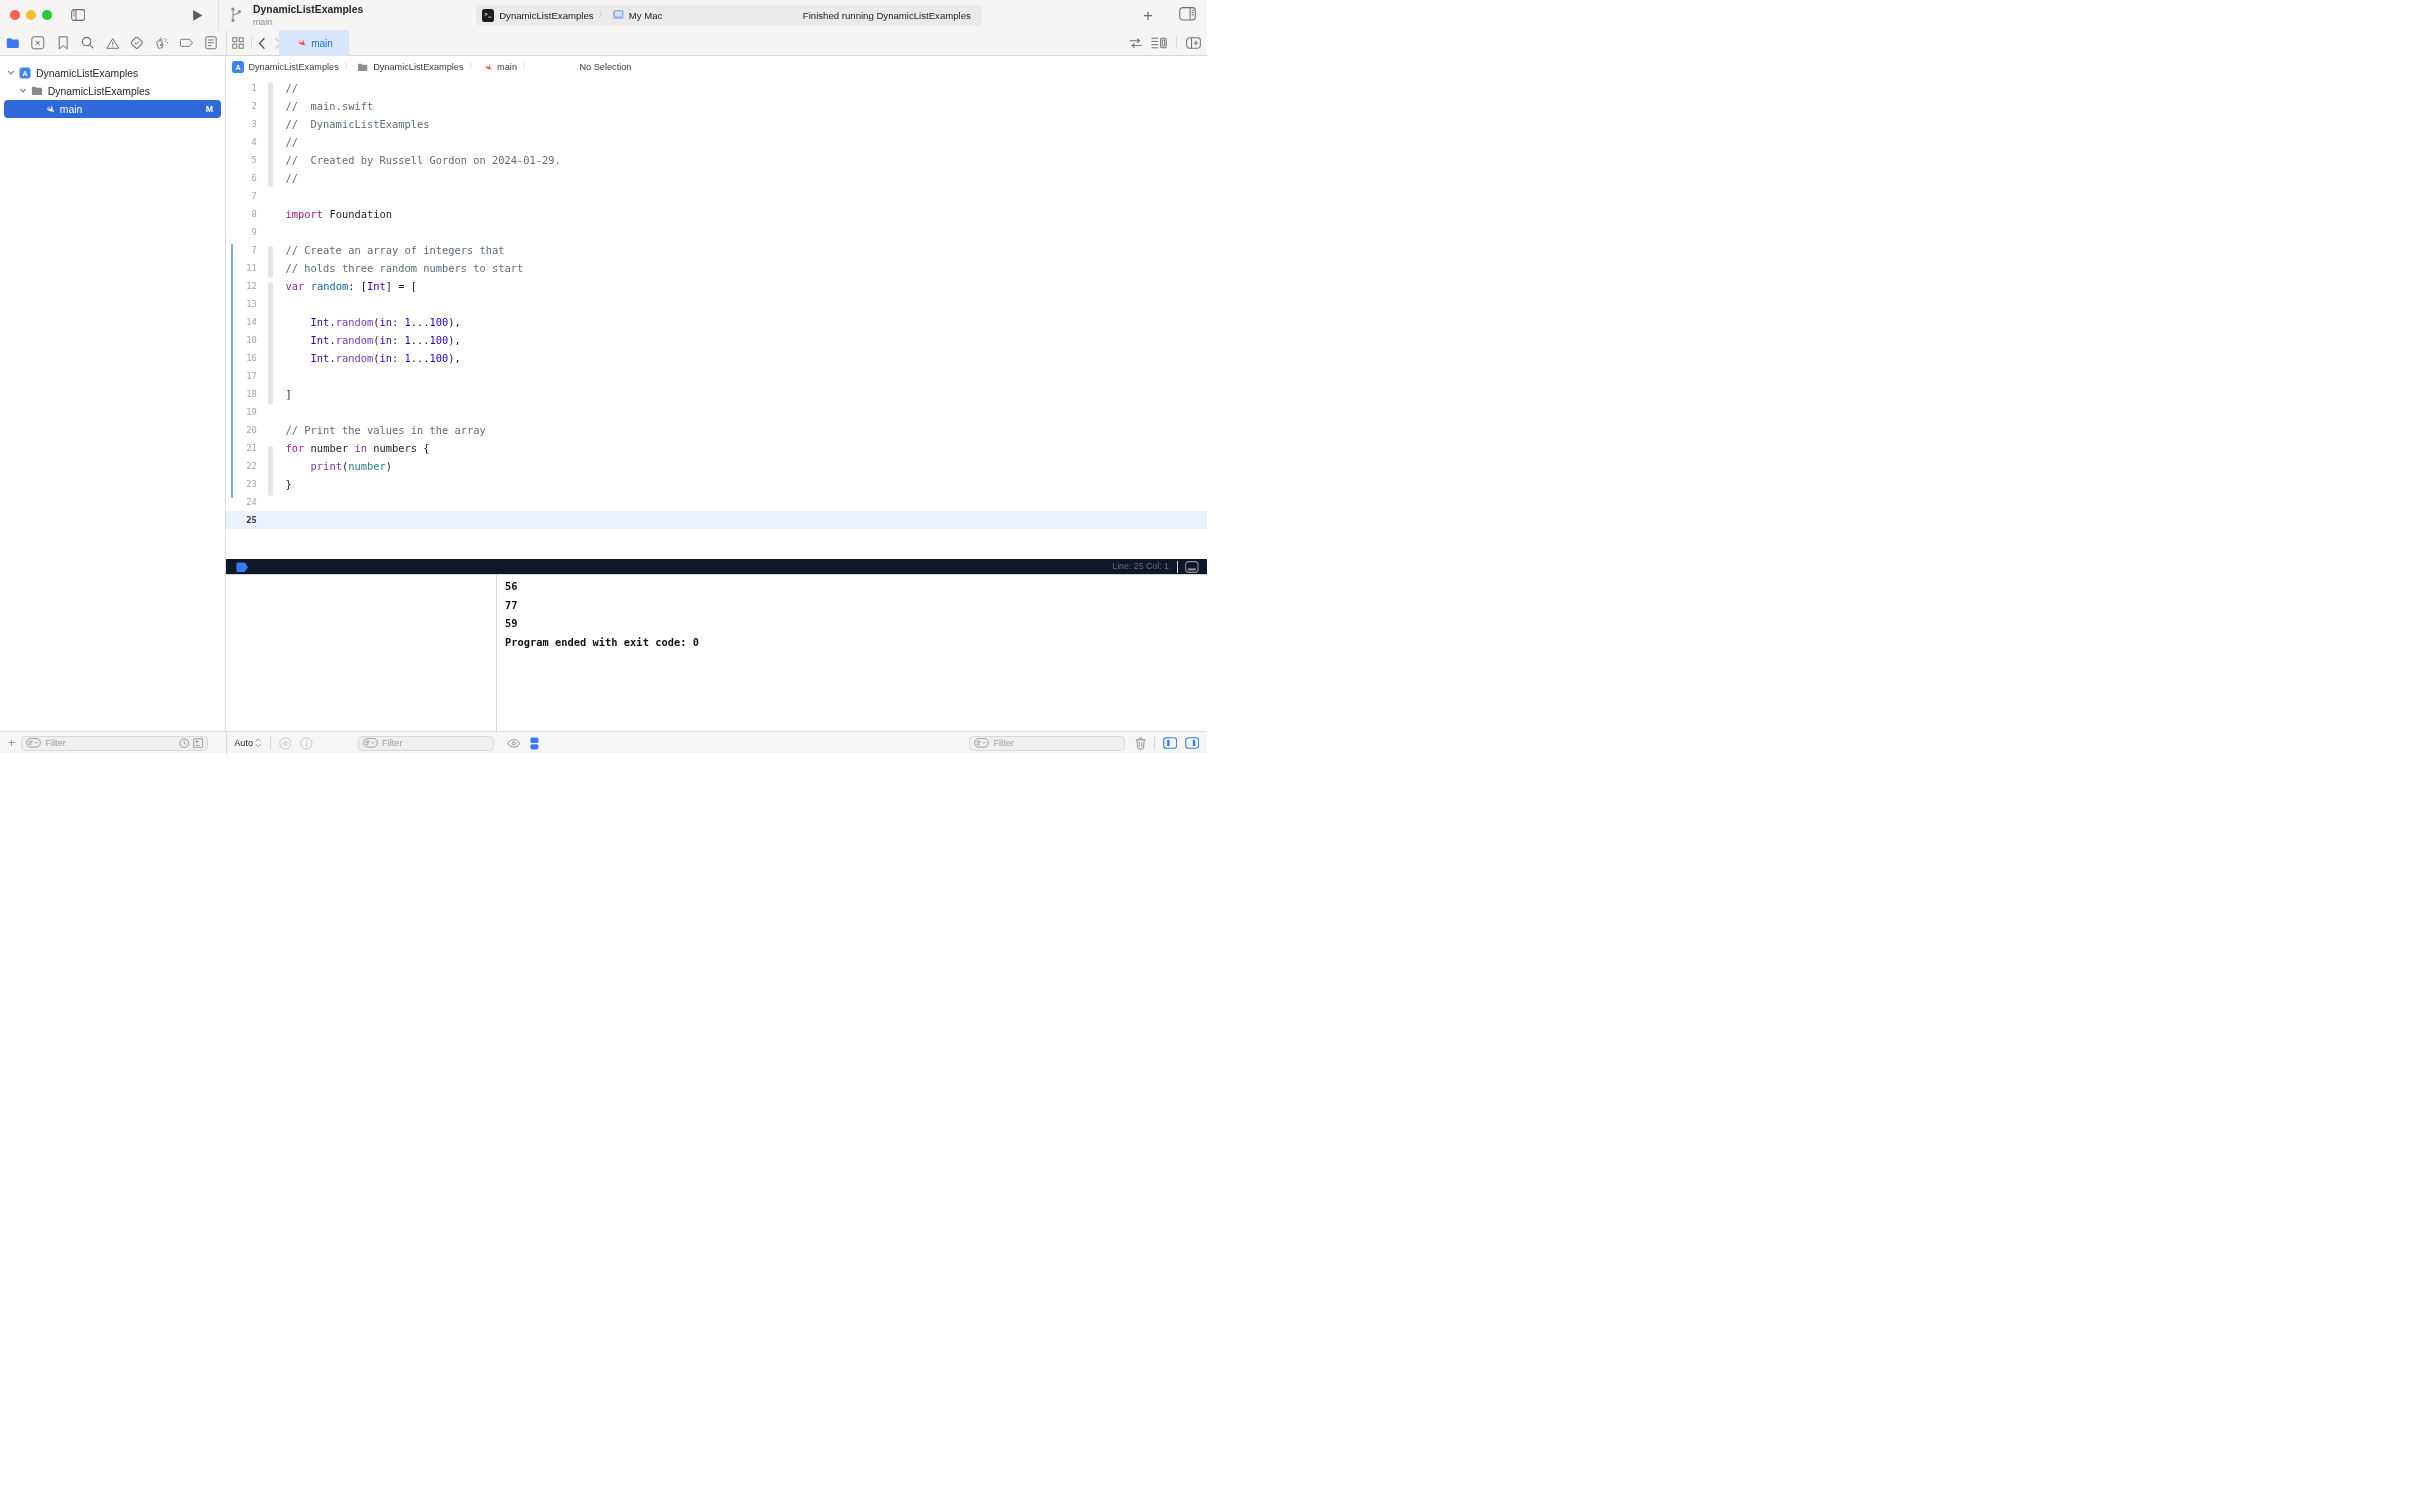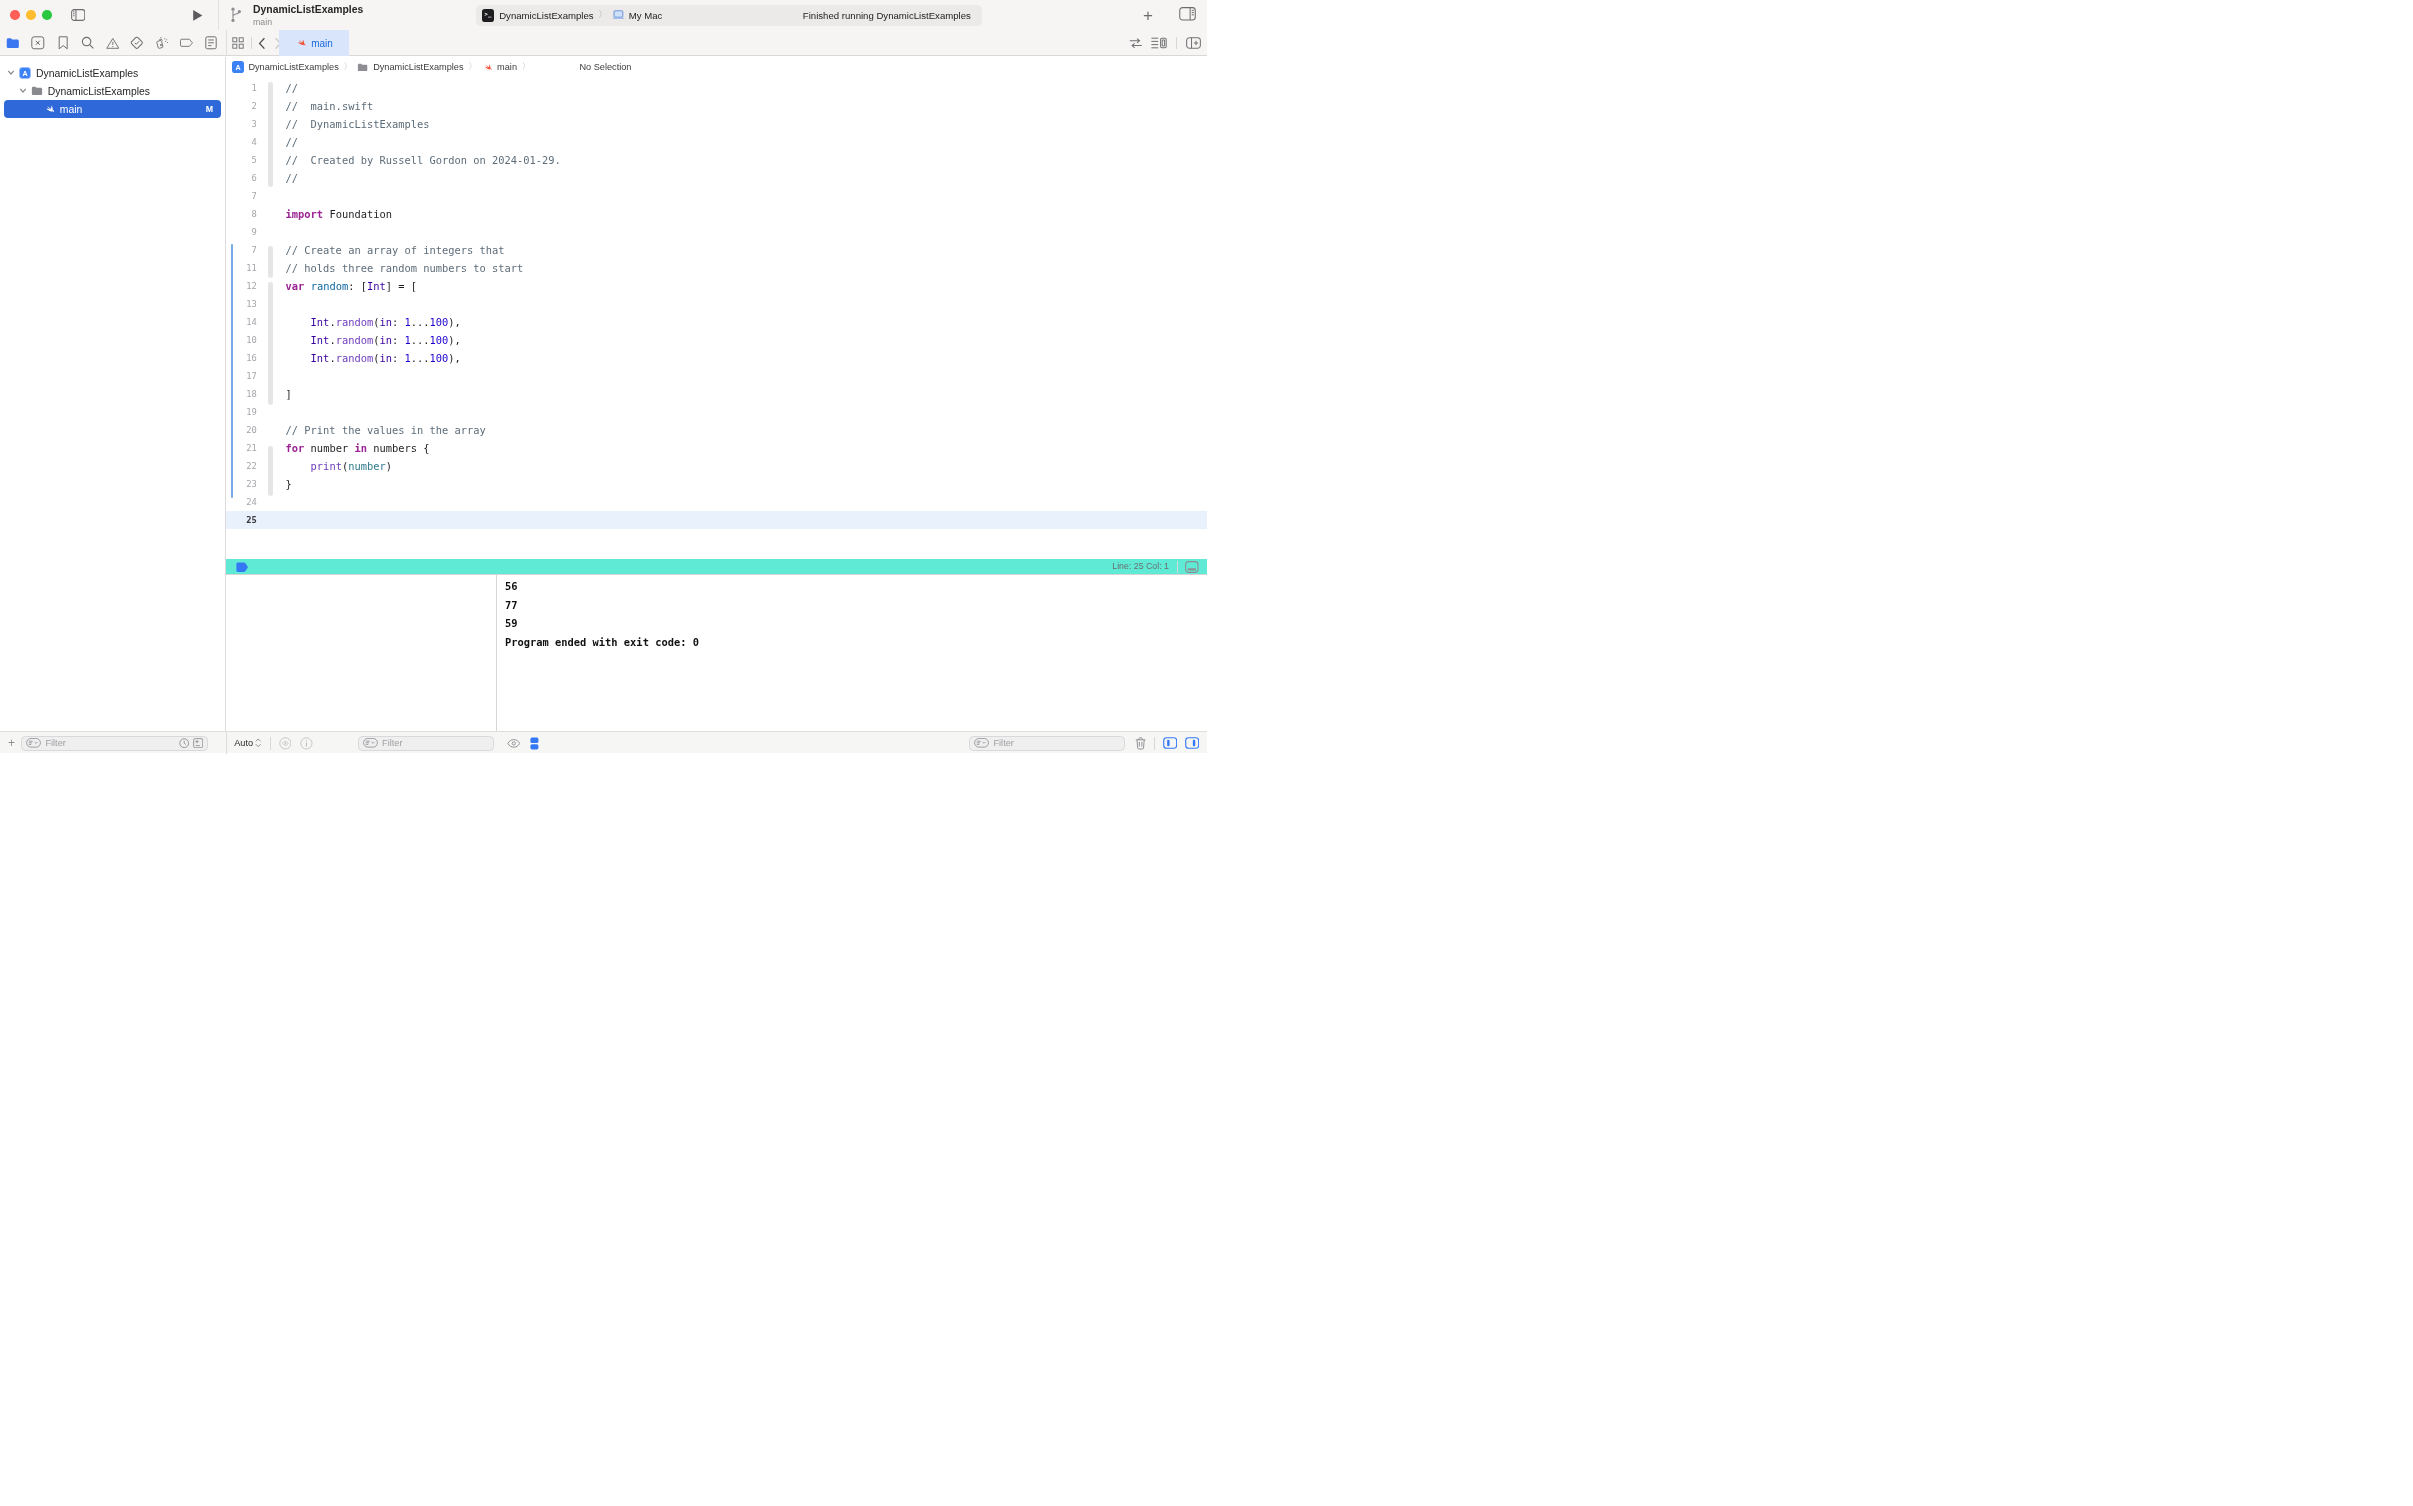--- a/index.html
+++ b/index.html
@@ -54,28 +54,28 @@
   
   #code-area { position:absolute; left:226px; top:77px; width:981px; height:481px; background:#fff; overflow:hidden; }
   #code-pad { position:relative; padding-top:2.1px; }
   .cl { display:flex; height:18px; align-items:center; position:relative; }
   .cl.current { background:#e9f2fc; }
   .ln { width:38px; padding-right:7.2px; text-align:right; font-family:"DejaVu Sans Mono",monospace;
     font-size:8.8px; color:#a5a5aa; flex:none; }
   .cl.current .ln { color:#3a3a3e; font-weight:700; }
   .ribbon-col { width:14.4px; flex:none; }
   .ct { font-family:"DejaVu Sans Mono",monospace; font-size:10.4px; white-space:pre; padding-left:7.2px; }
-  .s-com { color:#5d6c79; } .s-kw { color:#9b2393; font-weight:700; } .s-plain { color:#1f1f24; }
+  .s-com { color:#5d6c79; } .s-kw { color:#9b2393; font-weight:400; } .s-plain { color:#1f1f24; }
   .s-typ { color:#3900a0; } .s-fn { color:#6e3cbc; } .s-num { color:#1c00cf; }
   .s-decl { color:#0f68a0; } .s-var { color:#317b8c; } .s-arg { color:#3900a0; }
   .fold-pill { position:absolute; left:42px; width:4.8px; background:#e5e5e5; border-radius:2.4px; }
   #change-bar { position:absolute; left:4.8px; width:2.4px; background:#79a8ea; border-radius:1.6px; }
 
   
-  #ed-status { position:absolute; left:226px; top:559px; width:981px; height:16px; background:#5eead4;
+  #ed-status { position:absolute; left:226px; top:559px; width:981px; height:16px; background:#0f172a;
     border-bottom:0.8px solid #d6d5d4; font-size:8.8px; color:#6d6d70; }
   #bp-ic { position:absolute; left:10.4px; top:2.8px; }
   #linecol { position:absolute; right:38px; top:2.4px; }
   #ed-status .vsep { position:absolute; right:29px; top:2.4px; }
   #console-toggle-ic { position:absolute; right:8px; top:1.6px; color:#8e8e92; }
 
   
   #debug-left { position:absolute; left:226px; top:575px; width:271px; height:156px; background:#fff; }
   #debug-vdiv { position:absolute; left:496px; top:575px; width:0.8px; height:156px; background:#d7d7d6; }
   #console { position:absolute; left:497px; top:575px; width:710px; height:156px; background:#fff; padding:2.4px 0 0 8px; }

